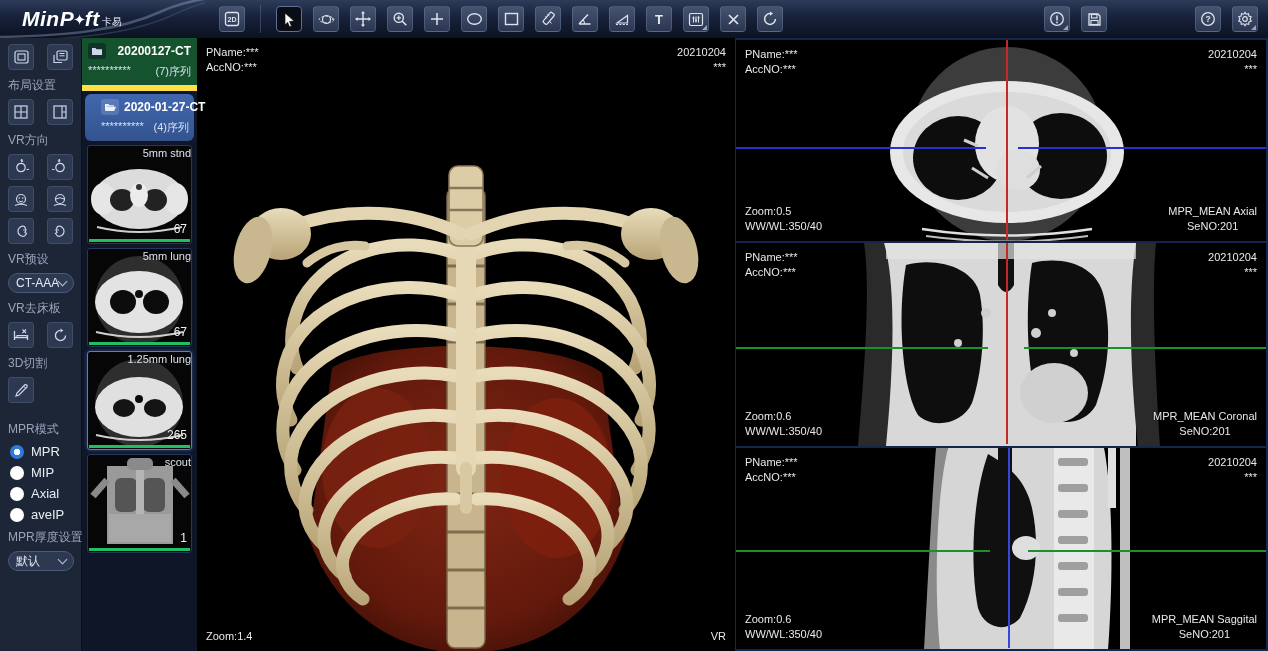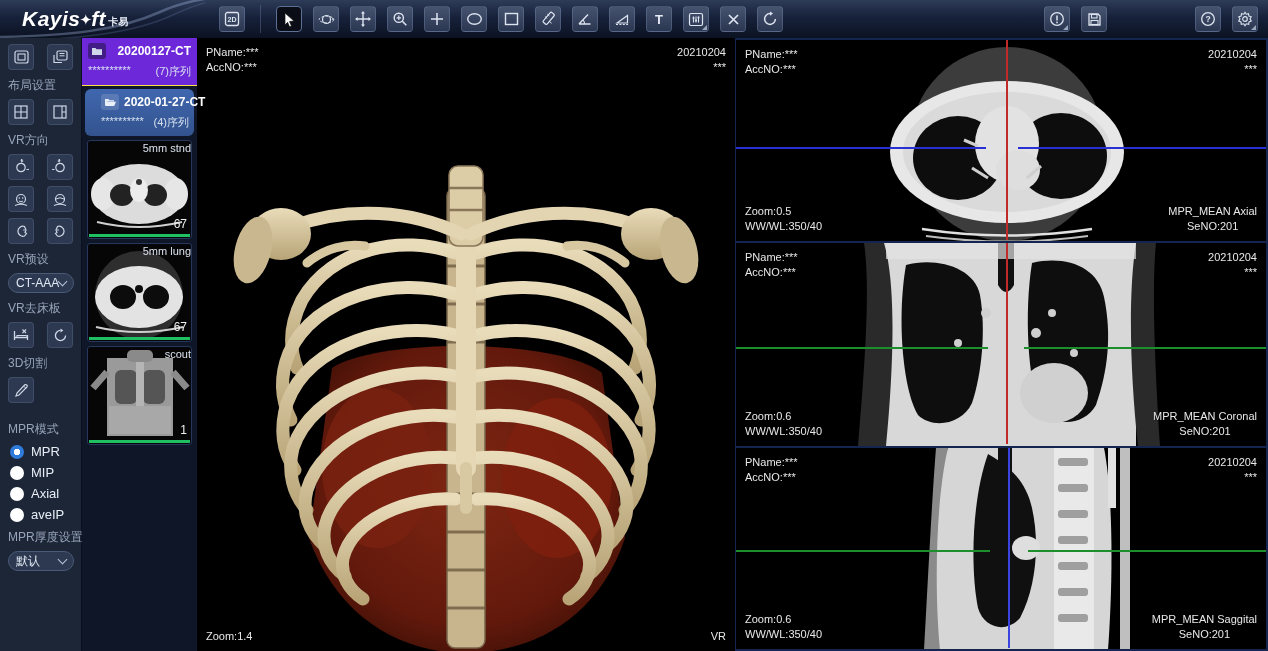--- a/index.html
+++ b/index.html
@@ -7,21 +7,21 @@
   .app { position:relative; width:1268px; height:651px; overflow:hidden; background:#000; color:#dfe6f2; }
 
   
   .toolbar { position:absolute; top:0; left:0; width:1268px; height:38px;
     background:linear-gradient(180deg,#2e3c59 0%,#17213a 45%,#0b1222 100%);
     display:flex; align-items:center; z-index:30; }
   .logo { position:relative; width:205px; height:38px; display:flex; align-items:center; padding-left:22px; }
   .logo svg.swoosh { position:absolute; left:0; top:0; }
   .logo-a,.logo-b { font-size:21px; font-weight:bold; font-style:italic; color:#fff; letter-spacing:.5px; position:relative; }
   .logo-star { font-size:15px; color:#fff; position:relative; top:1px; margin:0 -1px; }
-  .logo-cn { font-size:10px; color:#e8edf6; font-weight:bold; margin-left:2px; position:relative; top:3px; }
+  .logo-cn { font-size:10px; color:#e8edf6; font-weight:normal; margin-left:2px; position:relative; top:3px; }
   .tool-group { display:flex; align-items:center; gap:11px; }
   .main-tools { margin-left:14px; }
   .mid-tools  { position:absolute; left:1044px; }
   .right-tools{ position:absolute; right:10px; }
   .tbtn { position:relative; width:26px; height:26px; border-radius:4px;
     background:linear-gradient(180deg,#46536f 0%,#2b3751 100%);
     border:1px solid rgba(140,160,200,.28); display:flex; align-items:center; justify-content:center;
     color:#dde4f0; cursor:pointer; }
   .tbtn svg { display:block; }
   .tbtn.active { background:#0a0d15; border-color:#5d7196; }
@@ -45,21 +45,21 @@
     transform:rotate(45deg); margin-top:-3px; }
   .radio-row { display:flex; align-items:center; gap:7px; margin:6px 0 6px 2px; cursor:pointer; }
   .radio { width:14px; height:14px; border-radius:50%; background:#fff; }
   .radio.checked { background:radial-gradient(circle at 50% 50%, #fff 0 3px, #2f7bdc 3.5px 100%); }
   .radio-label { font-size:13px; color:#e8edf5; }
 
   
   .series-panel { position:absolute; top:38px; left:82px; width:115px; height:613px;
     background:#0e1628; z-index:20; }
   .study { padding:5px 6px 6px 6px; cursor:pointer; }
-  .study.plain { background:#6d28d9; border-bottom:1px solid #fde047; }
+  .study.plain { background:#14532d; border-bottom:6px solid #fde047; }
   .study.selected { background:linear-gradient(180deg,#4067af 0%,#33538e 100%); border-radius:6px; margin:3px 3px; padding:5px 5px 6px 16px; }
   .study-top { display:flex; align-items:center; gap:5px; }
   .folder-box { width:18px; height:16px; border-radius:3px; background:rgba(10,16,30,.45);
     display:flex; align-items:center; justify-content:center; flex:none; }
   .study-title { font-size:12px; font-weight:bold; color:#fff; white-space:nowrap; flex:1; text-align:right; }
   .study-sub { display:flex; justify-content:space-between; margin-top:5px; font-size:11px; color:#d7e0f0; }
   .thumb { width:105px; margin:4px auto 3px auto; background:#05070c; border:1px solid #27375a;
     border-radius:3px; position:relative; padding:1px 1px 4px 1px; cursor:pointer; }
   .thumb.selected { border-color:#4f7fd6; box-shadow:0 0 4px rgba(80,130,220,.5); }
   .thumb-label { position:absolute; top:1px; left:0; right:0; text-align:right; font-size:11px; color:#dbe2ee; z-index:3; }
@@ -87,21 +87,21 @@
 <body>
 
 <div class="app">
 
   <header class="toolbar">
     <div class="logo">
       <svg class="swoosh" width="205" height="38" viewBox="0 0 205 38">
         <path d="M-5,37 C70,36 120,30 160,12 C175,5 190,1 210,-2" fill="none" stroke="rgba(170,190,230,0.35)" stroke-width="2.5"></path>
         <path d="M-5,41 C80,40 135,33 175,14 C188,8 198,4 212,1" fill="none" stroke="rgba(90,110,150,0.35)" stroke-width="1.5"></path>
       </svg>
-      <span class="logo-a">Kayis</span>
+      <span class="logo-a">MinP</span>
         <span class="logo-star">✦</span>
         <span class="logo-b">ft</span>
       <span class="logo-cn">卡易</span>
     </div>
 
     <div class="tool-group main-tools">
       <div class="tbtn">
         <svg width="16" height="16" viewBox="0 0 16 16">
           <rect x="1.5" y="1.5" width="13" height="13" rx="2" fill="none" stroke="#dde4f0" stroke-width="1.3"></rect>
           <text x="8" y="11" font-size="7" font-weight="bold" fill="#dde4f0" text-anchor="middle" font-family="Liberation Sans,sans-serif">2D</text>
@@ -414,20 +414,34 @@
         <ellipse cx="50" cy="52" rx="44" ry="31" fill="#e3e3e3"></ellipse>
         <ellipse cx="34" cy="52" rx="13" ry="12" fill="#0c0c0c"></ellipse>
         <ellipse cx="67" cy="52" rx="13" ry="12" fill="#0c0c0c"></ellipse>
         <circle cx="50" cy="44" r="4" fill="#0c0c0c"></circle>
         <path d="M7,82 Q50,92 94,82" stroke="#cfcfcf" stroke-width="2" fill="none"></path>
       </svg>
       <span class="thumb-num">67</span>
       <div class="thumb-bar"></div>
     </div>
 
+    <div class="thumb selected">
+      <div class="thumb-label">1.25mm lung</div>
+      <svg class="thumb-img" viewBox="0 0 101 92">
+        <rect width="101" height="92" fill="#060606"></rect>
+        <circle cx="50" cy="50" r="44" fill="#2e2e2e"></circle>
+        <ellipse cx="50" cy="54" rx="44" ry="30" fill="#e0e0e0"></ellipse>
+        <ellipse cx="35" cy="55" rx="11" ry="9" fill="#141414"></ellipse>
+        <ellipse cx="66" cy="55" rx="11" ry="9" fill="#141414"></ellipse>
+        <circle cx="50" cy="46" r="4" fill="#0c0c0c"></circle>
+        <path d="M7,82 Q50,92 94,82" stroke="#cfcfcf" stroke-width="2" fill="none"></path>
+      </svg>
+      <span class="thumb-num">265</span>
+      <div class="thumb-bar"></div>
+    </div>
 
     <div class="thumb">
       <div class="thumb-label">scout</div>
       <svg class="thumb-img" viewBox="0 0 101 92">
         <rect width="101" height="92" fill="#060606"></rect>
         <rect x="18" y="10" width="66" height="78" fill="#9a9a9a"></rect>
         <rect x="38" y="2" width="26" height="12" rx="5" fill="#8a8a8a"></rect>
         <rect x="26" y="22" width="22" height="34" rx="6" fill="#555"></rect>
         <rect x="54" y="22" width="22" height="34" rx="6" fill="#555"></rect>
         <rect x="47" y="14" width="8" height="66" fill="#b5b5b5"></rect>

